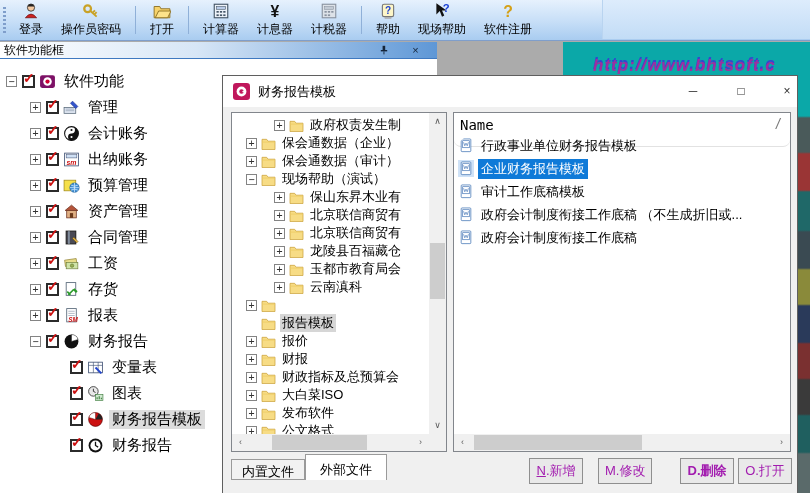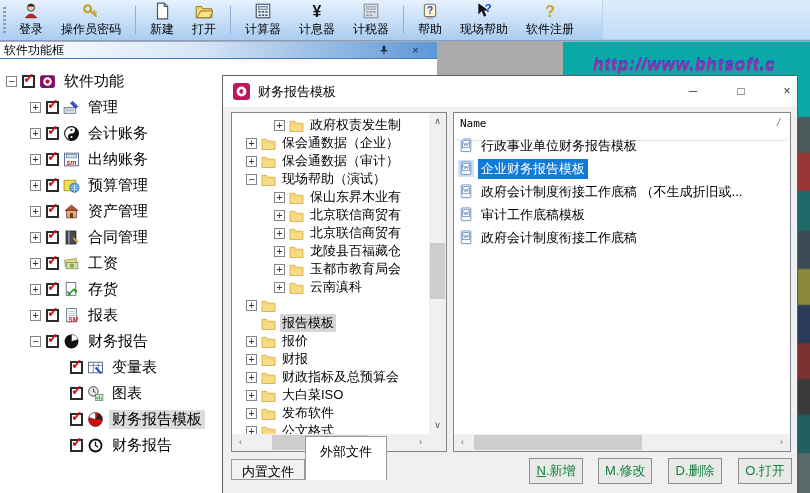--- a/index.html
+++ b/index.html
@@ -84,40 +84,40 @@
     line-height:17px; }
   .sarr.up { top:0; left:0; } .sarr.down { bottom:0; left:0; }
   .sarr.left { left:0; top:0; } .sarr.right { right:0; top:0; }
   .vthumb { position:absolute; left:1px; width:15px; background:#cdcdcd; }
   .hscroll { position:absolute; left:0; bottom:0; height:17px; background:#f0f0f0; }
   #dlg-tree-panel .hscroll { right:17px; }
   #dlg-list-panel .hscroll { right:0; }
   .hthumb { position:absolute; top:1px; height:15px; background:#cdcdcd; }
   .corner { position:absolute; right:0; bottom:0; width:17px; height:17px; background:#f0f0f0; }
 
-  #list-header { position:absolute; left:0; top:0; right:0; height:28px; border-bottom:1px solid #e2e2e2;
-    font-family:"DejaVu Sans Mono", monospace; font-size:11px; padding:4px 6px 0; color:#000;border-radius:7px; }
+  #list-header { position:absolute; left:0; top:0; right:0; height:34px; border-bottom:1px solid #e2e2e2;
+    font-family:"DejaVu Sans Mono", monospace; font-size:14px; padding:4px 6px 0; color:#000;border-radius:7px; }
   #list-sort { position:absolute; right:10px; top:3px; font-style:italic; color:#777;
     font-family:"Liberation Sans", sans-serif; }
   #dlg-list { position:absolute; left:0; top:21px; right:0; bottom:17px; overflow:hidden;border-radius:23px; }
   .li-row { display:flex; align-items:center; height:23px; padding-left:4px; font-size:13px;
     color:#000; white-space:nowrap; }
   .doc-icon { width:16px; height:17px; margin-right:4px; flex:0 0 auto; padding:1px; }
   .doc-icon svg { width:100%; height:100%; display:block; }
   .li-row.selected .doc-icon { background:#cfe2f7; }
   .li-label { padding:1px 3px; }
   .li-label.selected { background:#0f7ad8; color:#fff; }
 
   #dlg-tabs { position:absolute; left:8px; top:377px; display:flex; align-items:flex-end; height:27px; }
   .tab { font-size:13px; padding:3px 10px 0; border:1px solid #9a9a9a; background:#f2f2f2; height:21px;
     color:#000; white-space:nowrap; }
-  .tab.active { background:#fff; height:44px; padding:6px 14px 0; border-bottom:none; }
+  .tab.active { background:#fff; height:26px; padding:6px 14px 0; border-bottom:none; }
 
   .dlg-btn { position:absolute; top:382px; height:26px; background:#e9e9e9; border:1px solid #8f8f8f;
-    font-size:13px; color:#15803d; text-align:center; line-height:24px; white-space:nowrap; padding:0 6px; }
+    font-size:13px; color:#a21caf; text-align:center; line-height:24px; white-space:nowrap; padding:0 6px; }
   .dlg-btn u { text-decoration:underline; }
 </style>
 </head>
 <body>
 
 <div id="screen">
 
   <div id="toolbar">
     <div class="tb-grip"></div>
     <div id="tb-tail"></div>
@@ -131,27 +131,20 @@
           <span class="tlabel">登录</span>
         </div>
         <div class="tb-btn">
           <span class="ticon"><svg viewBox="0 0 16 16">
               <circle cx="5" cy="6" r="3" fill="none" stroke="#c9a227" stroke-width="2"></circle>
               <path d="M7.5 8L13 13M11 11l2-2M9.5 9.5l2-2" stroke="#c9a227" stroke-width="1.6" fill="none"></path>
             </svg></span>
           <span class="tlabel">操作员密码</span>
         </div>
         <div class="tb-sep"></div>
-        <div class="tb-btn">
-          <span class="ticon"><svg viewBox="0 0 16 16">
-              <path d="M4 1h6l3 3v11H4z" fill="#fff" stroke="#445566"></path>
-              <path d="M10 1v3h3" fill="none" stroke="#445566"></path>
-            </svg></span>
-          <span class="tlabel">新建</span>
-        </div>
         <div class="tb-btn">
           <span class="ticon"><svg viewBox="0 0 16 16">
               <path d="M1 4h5l1 2h8v8H1z" fill="#f7d36b" stroke="#8a6d1f" stroke-width=".8"></path>
               <path d="M2 14l3-6h11l-3 6z" fill="#fde28a" stroke="#8a6d1f" stroke-width=".8"></path>
             </svg></span>
           <span class="tlabel">打开</span>
         </div>
         <div class="tb-sep"></div>
         <div class="tb-btn">
           <span class="ticon"><svg viewBox="0 0 16 16">
@@ -654,31 +647,31 @@
             <span class="li-label selected">企业财务报告模板</span>
           </div>
           <div class="li-row">
             <span class="doc-icon">
               <svg viewBox="0 0 16 17">
                 <rect x="2.5" y="1" width="11" height="14.5" rx="1" fill="#fff" stroke="#4a7ab8" stroke-width=".9"></rect>
                 <rect x="4.2" y="3" width="7.6" height="8" fill="none" stroke="#4a7ab8" stroke-width=".8"></rect>
                 <path d="M5.2 4.8l1.4 4 1.4-3 1.4 3 1.4-4" stroke="#4a7ab8" fill="none" stroke-width=".8"></path>
               </svg>
             </span>
-            <span class="li-label">政府会计制度衔接工作底稿 （不生成折旧或...</span>
+            <span class="li-label">审计工作底稿模板</span>
           </div>
           <div class="li-row">
             <span class="doc-icon">
               <svg viewBox="0 0 16 17">
                 <rect x="2.5" y="1" width="11" height="14.5" rx="1" fill="#fff" stroke="#4a7ab8" stroke-width=".9"></rect>
                 <rect x="4.2" y="3" width="7.6" height="8" fill="none" stroke="#4a7ab8" stroke-width=".8"></rect>
                 <path d="M5.2 4.8l1.4 4 1.4-3 1.4 3 1.4-4" stroke="#4a7ab8" fill="none" stroke-width=".8"></path>
               </svg>
             </span>
-            <span class="li-label">审计工作底稿模板</span>
+            <span class="li-label">政府会计制度衔接工作底稿 （不生成折旧或...</span>
           </div>
           <div class="li-row">
             <span class="doc-icon">
               <svg viewBox="0 0 16 17">
                 <rect x="2.5" y="1" width="11" height="14.5" rx="1" fill="#fff" stroke="#4a7ab8" stroke-width=".9"></rect>
                 <rect x="4.2" y="3" width="7.6" height="8" fill="none" stroke="#4a7ab8" stroke-width=".8"></rect>
                 <path d="M5.2 4.8l1.4 4 1.4-3 1.4 3 1.4-4" stroke="#4a7ab8" fill="none" stroke-width=".8"></path>
               </svg>
             </span>
             <span class="li-label">政府会计制度衔接工作底稿</span>
@@ -691,18 +684,18 @@
       </div>
     </div>
 
     <div id="dlg-tabs">
         <div class="tab">内置文件</div>
         <div class="tab active">外部文件</div>
       </div>
     <div id="dlg-buttons">
         <button class="dlg-btn" style="left: 306px; min-width: 54px;"><u>N</u>.新增</button>
         <button class="dlg-btn" style="left: 375px; min-width: 54px;"><span>M</span>.修改</button>
-        <button class="dlg-btn" style="left: 445px; min-width: 54px;"><span>D</span>.删除</button>
+        <button class="dlg-btn" style="left: 457px; min-width: 54px; font-weight: bold;"><span>D</span>.删除</button>
         <button class="dlg-btn" style="left: 515px; min-width: 54px; text-align: center;"><span>O</span>.打开</button>
       </div>
   </div>
 
 </div>
 
 </body></html>

